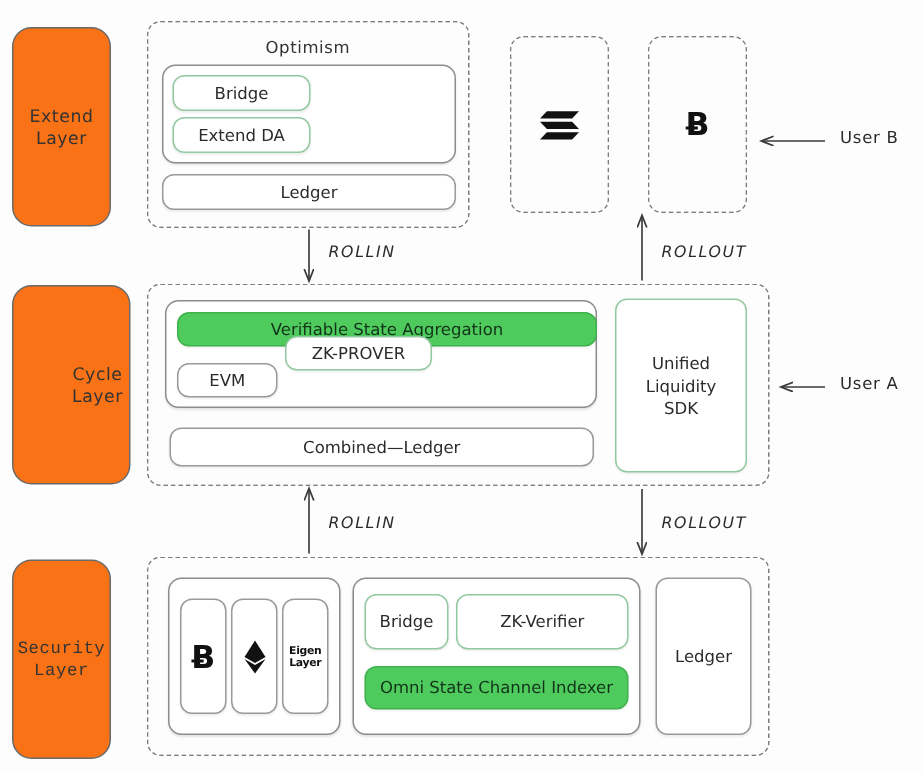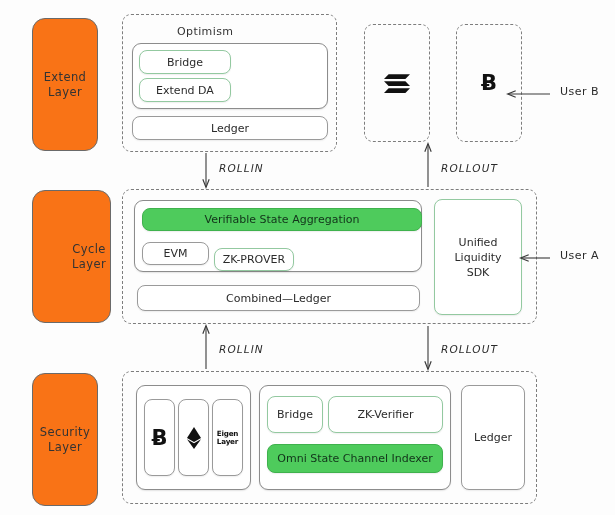--- a/index.html
+++ b/index.html
@@ -7,21 +7,21 @@
     width:615px;height:515px;
     background:#ffffff;
     font-family:"DejaVu Sans","Liberation Sans",sans-serif;
     overflow:hidden;
     position:relative;
     color:#222;
   }
   #canvas{position:absolute;left:0;top:0;width:615px;height:515px;background:#fdfdfd;}
 
   
-  .abs{position:absolute;box-sizing:border-box;margin-left:24px;}
+  .abs{position:absolute;box-sizing:border-box;}
   .layer-tag{
     background:#f97316;
     border:1.2px solid #6a6a6a;
     border-radius:13px;
     display:flex;align-items:center;justify-content:center;
     text-align:center;
     font-size:11.5px;line-height:16px;color:#333;
     letter-spacing:.4px;
   }
   .dashed-group{
@@ -93,21 +93,21 @@
   <div class="abs layer-tag multiline" style="left:8px;top:18px;width:66px;height:133px;">
     <span>Extend</span>
     <span>Layer</span>
   </div>
 
   <div class="abs layer-tag multiline" style="left:8px;top:190px;width:79px;height:133px;padding-left:35px;">
     <span>Cycle</span>
     <span>Layer</span>
   </div>
 
-  <div class="abs layer-tag multiline" style="left:8px;top:373px;width:66px;height:133px;">
+  <div class="abs layer-tag multiline" style="left:8px;top:373px;width:66px;height:133px;font-family:Liberation Mono, monospace;">
     <span>Security</span>
     <span>Layer</span>
   </div>
 
   <div class="abs dashed-group" style="left:98px;top:14px;width:215px;height:138px;">
   </div>
   <div class="group-title" style="left:177px;top:25px;">Optimism</div>
 
   <div class="abs solid-card" style="left:108px;top:43px;width:196px;height:66px;"></div>
 
@@ -142,21 +142,21 @@
 
   <div class="abs solid-card" style="left:110px;top:200px;width:288px;height:72px;"></div>
 
   <div class="abs pill green-fill" style="left:118px;top:208px;width:280px;height:23px;">
     <span>Verifiable State Aggregation</span>
   </div>
 
   <div class="abs pill grey" style="left:118px;top:242px;width:67px;height:23px;">
     <span>EVM</span>
   </div>
-  <div class="abs pill" style="left:190px;top:248px;width:80px;height:23px;">
+  <div class="abs pill" style="left:190px;top:224px;width:98px;height:23px;">
     <span>ZK-PROVER</span>
   </div>
 
   <div class="abs pill grey" style="left:113px;top:285px;width:283px;height:26px;">
     <span>Combined—Ledger</span>
   </div>
 
   <div class="abs pill multiline" style="left:410px;top:199px;width:88px;height:116px;">
     <span>Unified</span>
     <span>Liquidity</span>

